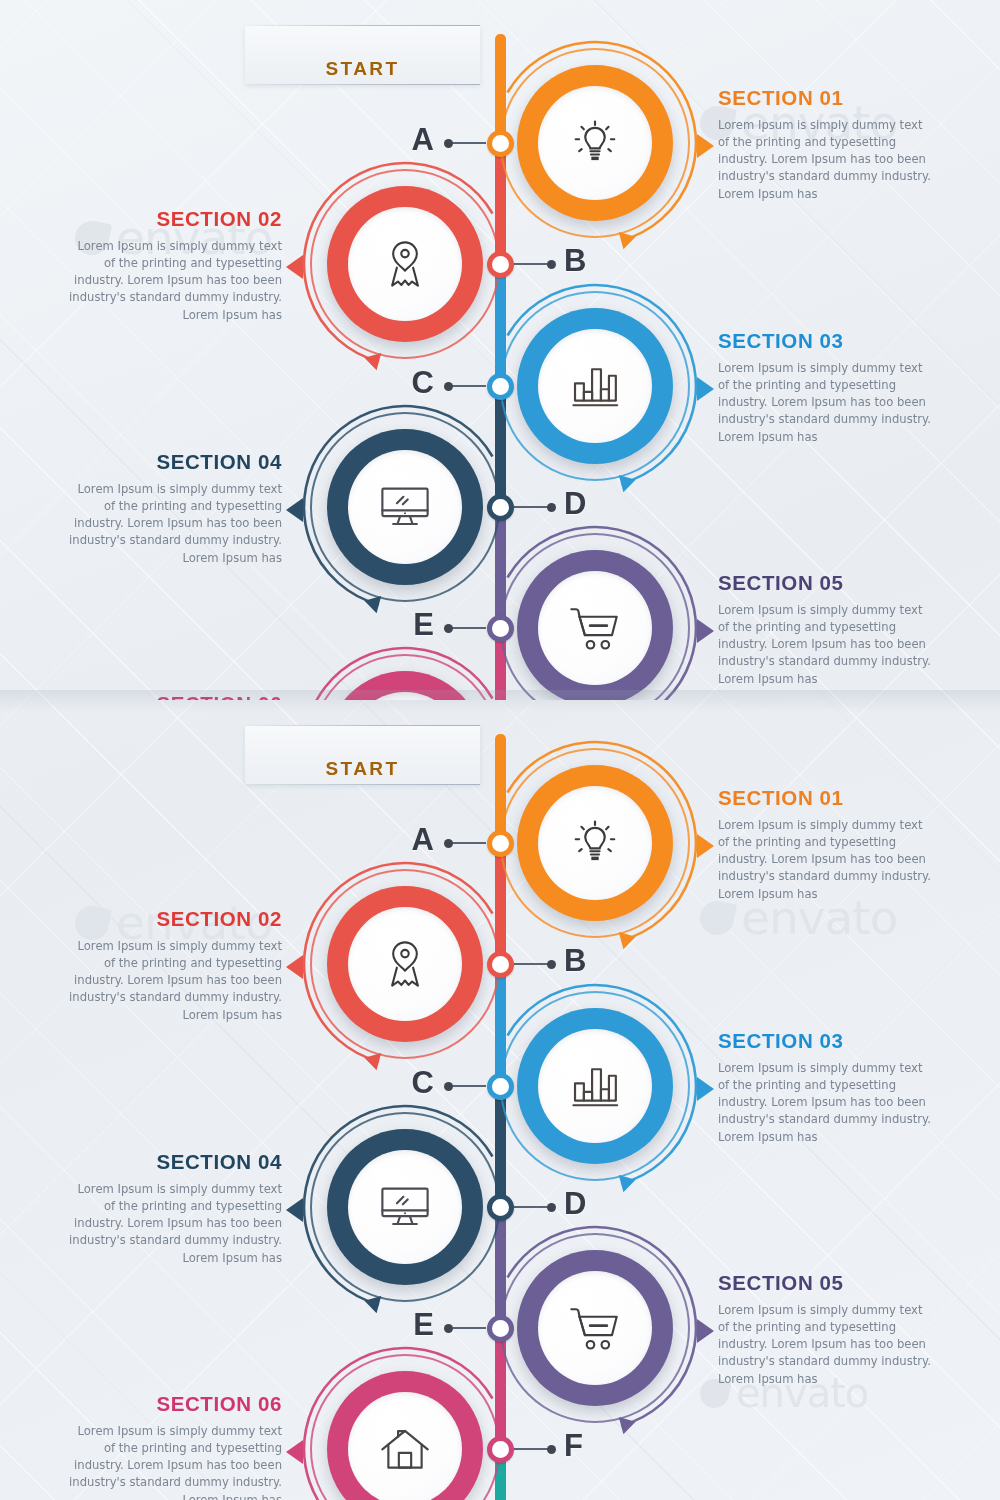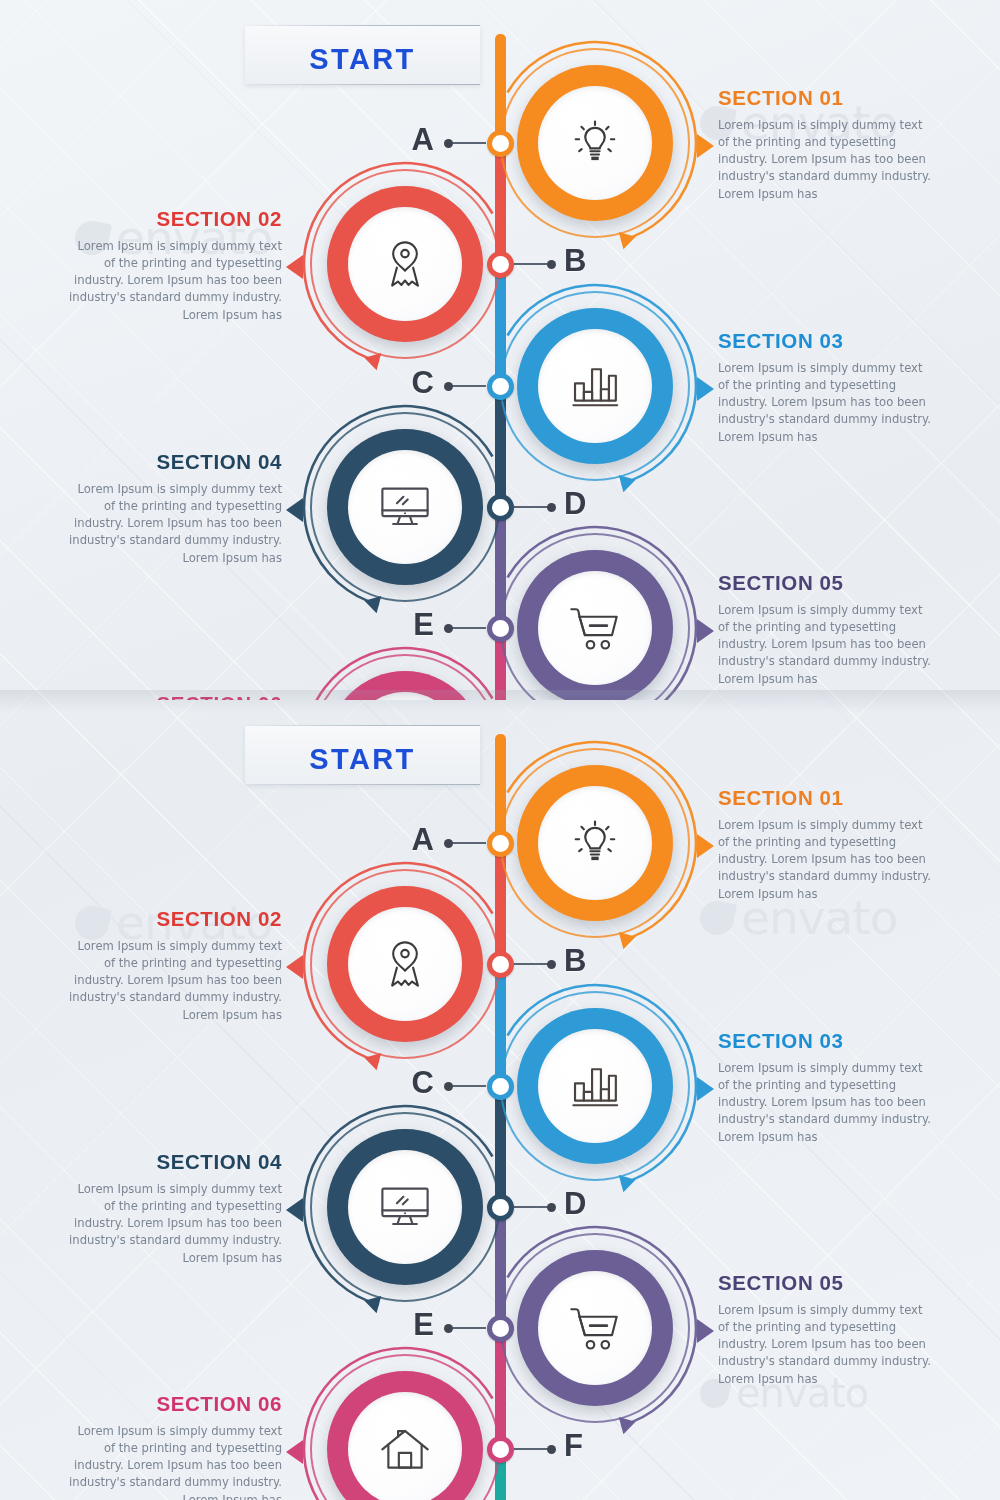--- a/index.html
+++ b/index.html
@@ -59,23 +59,23 @@
     background: linear-gradient(90deg, rgba(180,190,202,0) 0%, #b9c2cd 55%, #aab4c0 100%);
   }
   .start-wrap .ln-top { top: 7px; }
   .start-wrap .ln-bot { top: 66px; }
   .start-wrap .box {
     position: absolute; left: 0; top: 8px; width: 235px; height: 58px;
     background: linear-gradient(180deg,#f7f9fb 0%, #eceff3 100%);
     box-shadow: 0 2px 5px rgba(120,132,148,.18);
   }
   .start-wrap .txt {
-    position: absolute; left: 0; top: 12px; width: 235px; height: 58px;
+    position: absolute; left: 0; top: 22px; width: 235px; height: 58px;
     display: flex; align-items: center; justify-content: center;
-    font-size: 29px; font-weight: bold; letter-spacing: 2.4px; color: #1d4ed8;
+    font-size: 19px; font-weight: bold; letter-spacing: 2.4px; color: #a16207;
   }
 
   
   .spine { position: absolute; width: 11px; border-radius: 5px; }
 
   
   .node {
     position: absolute; width: 27px; height: 27px; border-radius: 50%;
     background: #fff; border: 5px solid #888;
     box-shadow: 0 1px 2px rgba(0,0,0,.18);

